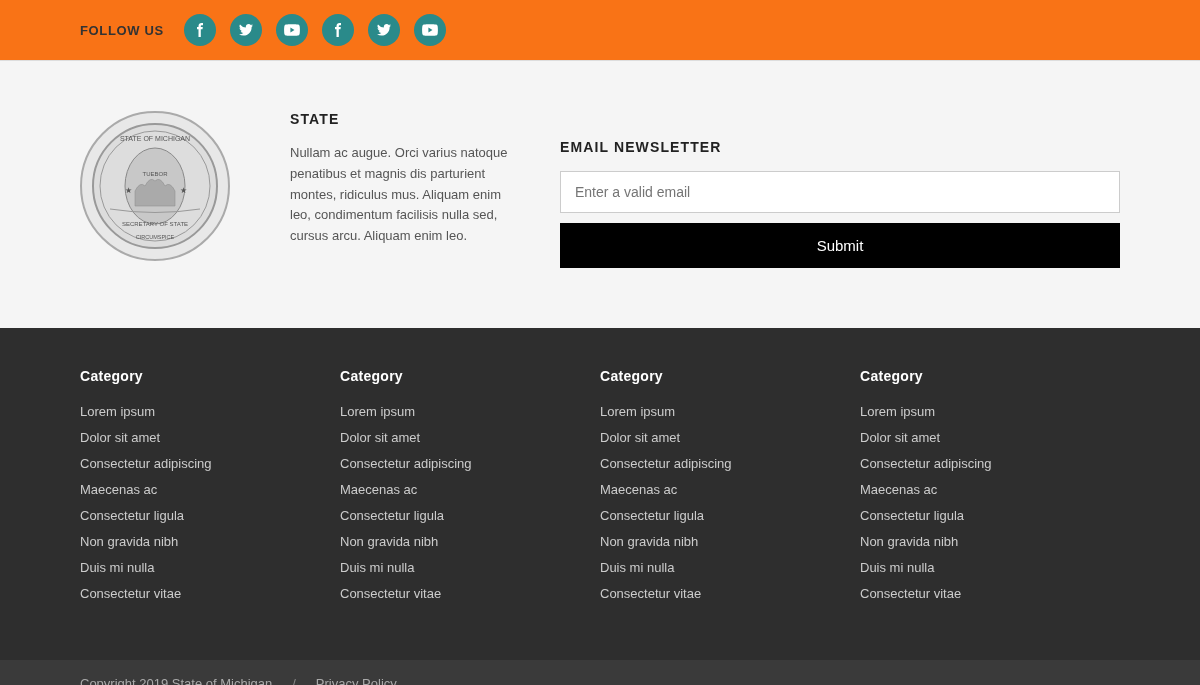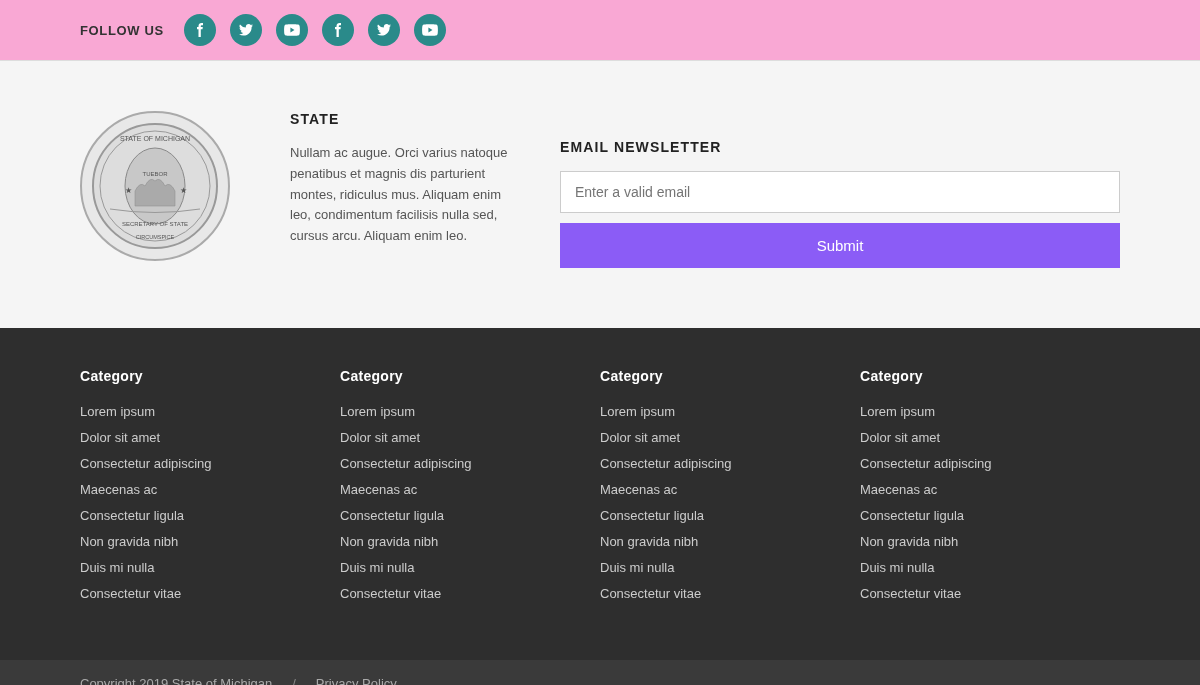--- a/index.html
+++ b/index.html
@@ -1,20 +1,20 @@
 <!DOCTYPE html>
 <html><head>
   <meta charset="utf-8">
   <style>
     * { box-sizing: border-box; margin: 0; padding: 0; }
     body { font-family: Arial, sans-serif; background: #f5f5f5; color: #333; }
 
     
     .follow-bar {
-      background: #f9a8d4;
+      background: #f97316;
       padding: 14px 80px;
       display: flex;
       align-items: center;
       gap: 14px;
       border-bottom: 1px solid #ddd;
     }
     .follow-label {
       font-size: 13px;
       font-weight: bold;
       letter-spacing: 0.05em;
@@ -99,21 +99,21 @@
       padding: 12px 14px;
       border: 1px solid #ccc;
       font-size: 14px;
       color: #1d4ed8;
       margin-bottom: 10px;
       outline: none;
       background: white;
     }
     .submit-btn {
       width: 100%;
-      background: #8b5cf6;
+      background: #000000;
       color: white;
       border: none;
       padding: 14px;
       font-size: 15px;
       cursor: pointer;
       font-weight: 500;
     }
 
     
     .footer-links {

